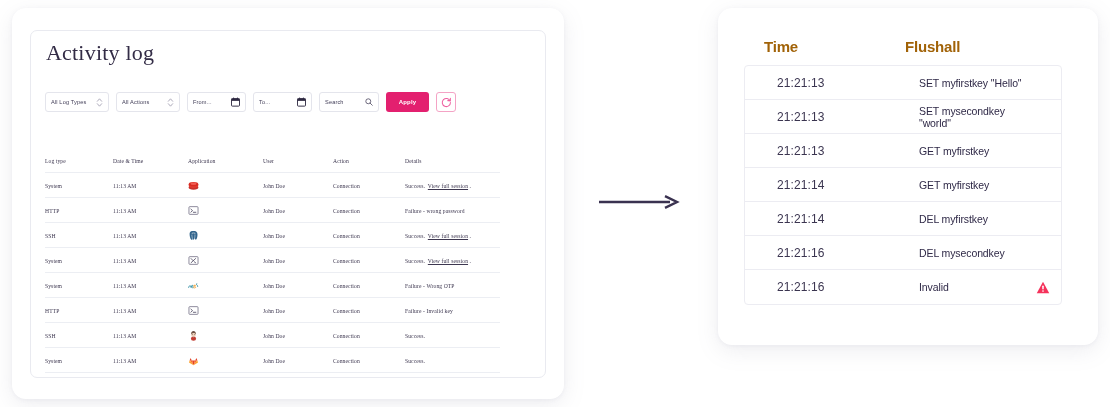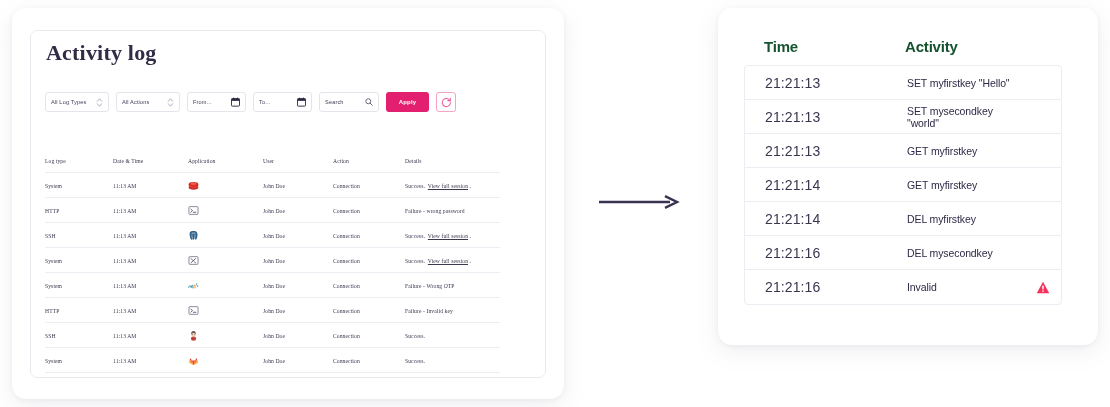--- a/index.html
+++ b/index.html
@@ -22,21 +22,21 @@
   .left-panel {
     position: absolute; left: 18px; top: 22px;
     width: 516px; height: 348px;
     background: #ffffff;
     border: 1px solid #e9eaf0;
     border-radius: 7px;
   }
   .page-title {
     position: absolute; left: 34px; top: 32px;
     font-family: "Liberation Serif", serif;
-    font-size: 22px; font-weight: 700; color: #332c46;
+    font-size: 22px; font-weight: 400; color: #332c46;
     letter-spacing: 0.2px;
   }
 
   
   .filter-bar {
     position: absolute; left: 33px; top: 84px;
     display: flex; align-items: center; gap: 7px;
   }
   .ctrl {
     height: 20px;
@@ -119,40 +119,41 @@
     border-radius: 14px;
     box-shadow: 0 6px 22px rgba(120,120,150,0.13), 0 1px 4px rgba(120,120,150,0.08);
   }
   .act-head {
     position: absolute; left: 46px; top: 30px;
     display: flex; width: 300px;
   }
   .act-head .h-time { width: 142px; }
   .act-head .h-act  { width: 160px; }
   .act-head span {
-    font-size: 15px; font-weight: 700; color: #14532d;
+    font-size: 15px; font-weight: 700; color: #a16207;
     letter-spacing: -.2px;
   }
   .act-table {
     position: absolute; left: 26px; top: 57px;
     width: 318px;
     border: 1px solid #ececf2;
     border-radius: 4px;
     overflow: hidden;
   }
   .act-row {
     display: flex; align-items: center;
     height: 34px;
     border-bottom: 1px solid #ececf2;
     padding: 0 0 0 20px;
   }
   .act-row:last-child { border-bottom: none; }
   .act-row .t {
-    width: 142px; font-size: 14px; color: #3b3550;
+    width: 142px; font-size: 12px; color: #3b3550;
     letter-spacing: .1px;
+    margin-left: 12px;
   }
   .act-row .a {
     flex: 1; font-size: 10.5px; color: #2f2947;
     letter-spacing: -.1px;
   }
   .warn-wrap { width: 36px; display: flex; justify-content: center; }
 </style>
 </head>
 <body>
 
@@ -348,21 +349,21 @@
   <div class="arrow-wrap">
     <svg width="82" height="20" viewBox="0 0 82 20">
       <line x1="1" y1="10" x2="72" y2="10" stroke="#3a3250" stroke-width="2.4" stroke-linecap="butt"></line>
       <path d="M67 4.2 L79 10 L67 15.8" fill="none" stroke="#3a3250" stroke-width="2.4" stroke-linejoin="miter" stroke-linecap="butt"></path>
     </svg>
   </div>
 
   <div class="right-card">
     <div class="act-head">
       <span class="h-time">Time</span>
-      <span class="h-act">Activity</span>
+      <span class="h-act">Flushall</span>
     </div>
     <div class="act-table" id="act-body">
         <div class="act-row">
           <div class="t">21:21:13</div>
           <div class="a">SET myfirstkey "Hello"</div>
           <div class="warn-wrap"></div>
         </div>
         <div class="act-row">
           <div class="t">21:21:13</div>
           <div class="a">SET mysecondkey "world"</div>

